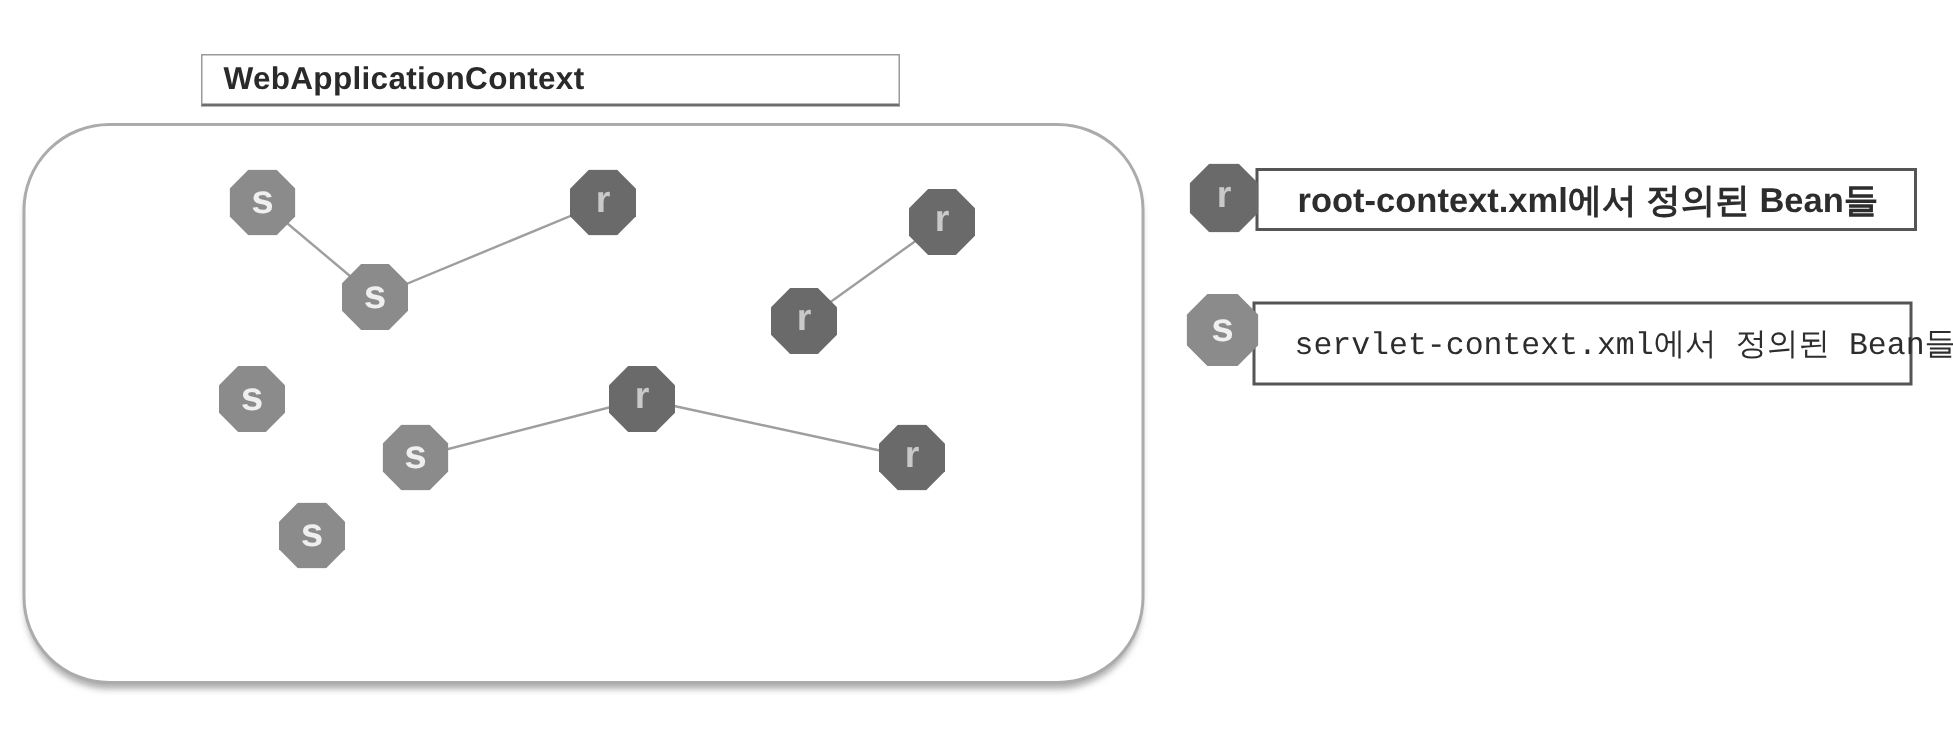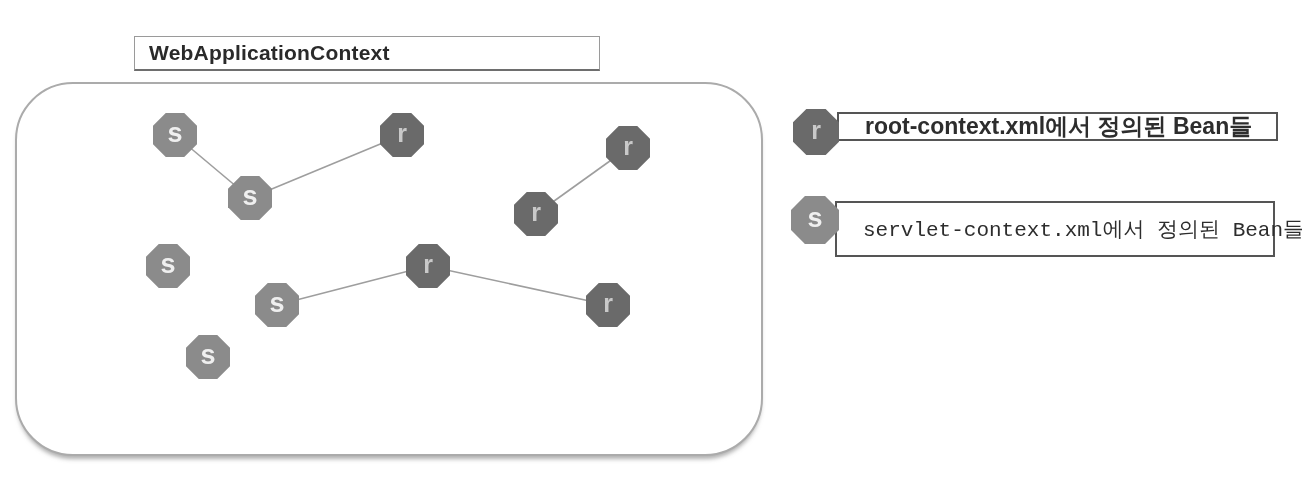--- a/index.html
+++ b/index.html
@@ -57,21 +57,21 @@
   .legend-oct-r { left: 793px; top: 109px; width: 46px; height: 46px; }
   .legend-oct-s { left: 791px; top: 196px; width: 48px; height: 48px; }
   .legend-box {
     position: absolute;
     background: #ffffff;
     border: 2px solid #555555;
     display: flex; align-items: center;
     padding-left: 26px;
     z-index: 2;
   }
-  .legend-box-root { left: 837px; top: 112px; width: 441px; height: 29px; text-align: center; }
+  .legend-box-root { left: 837px; top: 112px; width: 441px; height: 42px; text-align: center; }
   .legend-box-servlet { left: 835px; top: 201px; width: 440px; height: 56px; }
   .legend-box span { font-size: 23px; font-weight: 600; color: #2d2d2d; white-space: nowrap; }
   .legend-box.mono span {
     font-family: "Liberation Mono", "DejaVu Sans Mono", monospace;
     font-weight: 500; font-size: 21px;
   }
 </style>
 </head>
 <body>
 

